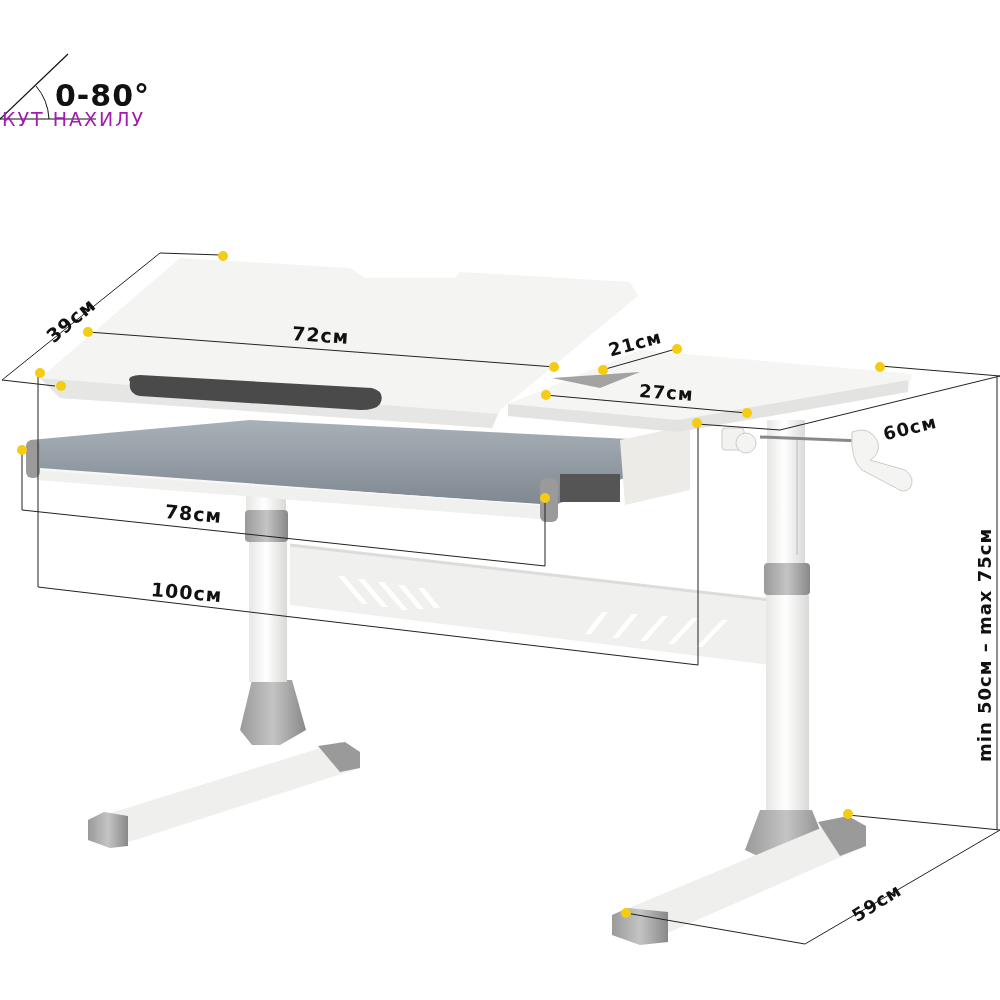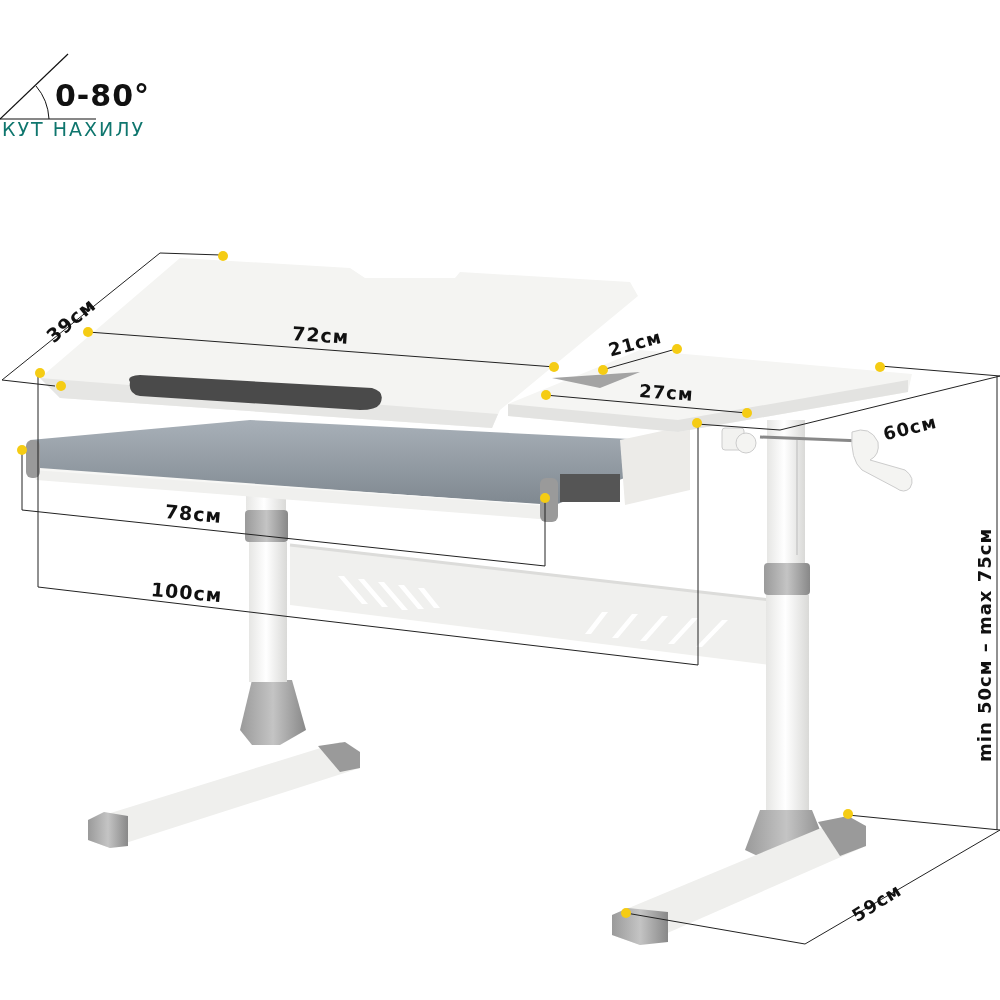--- a/index.html
+++ b/index.html
@@ -1,20 +1,20 @@
 <!DOCTYPE html>
 <html><head>
 <meta charset="utf-8">
 <style>
   html, body { margin:0; padding:0; background:#ffffff; }
   body { width:1000px; height:1000px; position:relative; overflow:hidden; font-family:"DejaVu Sans", sans-serif; }
   svg.stage { position:absolute; left:0; top:0; width:1000px; height:1000px; }
   .lbl { position:absolute; font-family:"DejaVu Sans", sans-serif; font-weight:bold; color:#111; white-space:nowrap; transform-origin:0 0; letter-spacing:1px; }
   .angle-val { position:absolute; left:55px; top:78px; font-size:30px; font-weight:bold; color:#111; letter-spacing:1px; }
-  .angle-cap { position:absolute; left:2px; top:118px; font-size:19px; color:#0f766e; letter-spacing:2px; }
+  .angle-cap { position:absolute; left:2px; top:108px; font-size:19px; color:#a21caf; letter-spacing:2px; }
 </style>
 </head>
 <body>
 
 <svg class="stage" viewBox="0 0 1000 1000">
   <defs>
     <linearGradient id="legGrad" x1="0" x2="1" y1="0" y2="0">
       <stop offset="0" stop-color="#e6e6e4"></stop>
       <stop offset="0.45" stop-color="#ffffff"></stop>
       <stop offset="1" stop-color="#d9d9d7"></stop>

